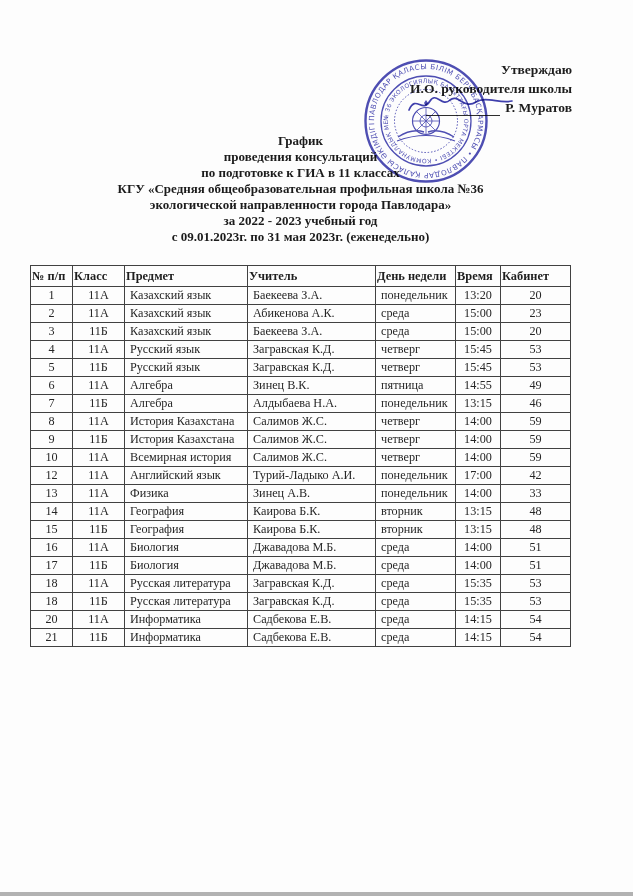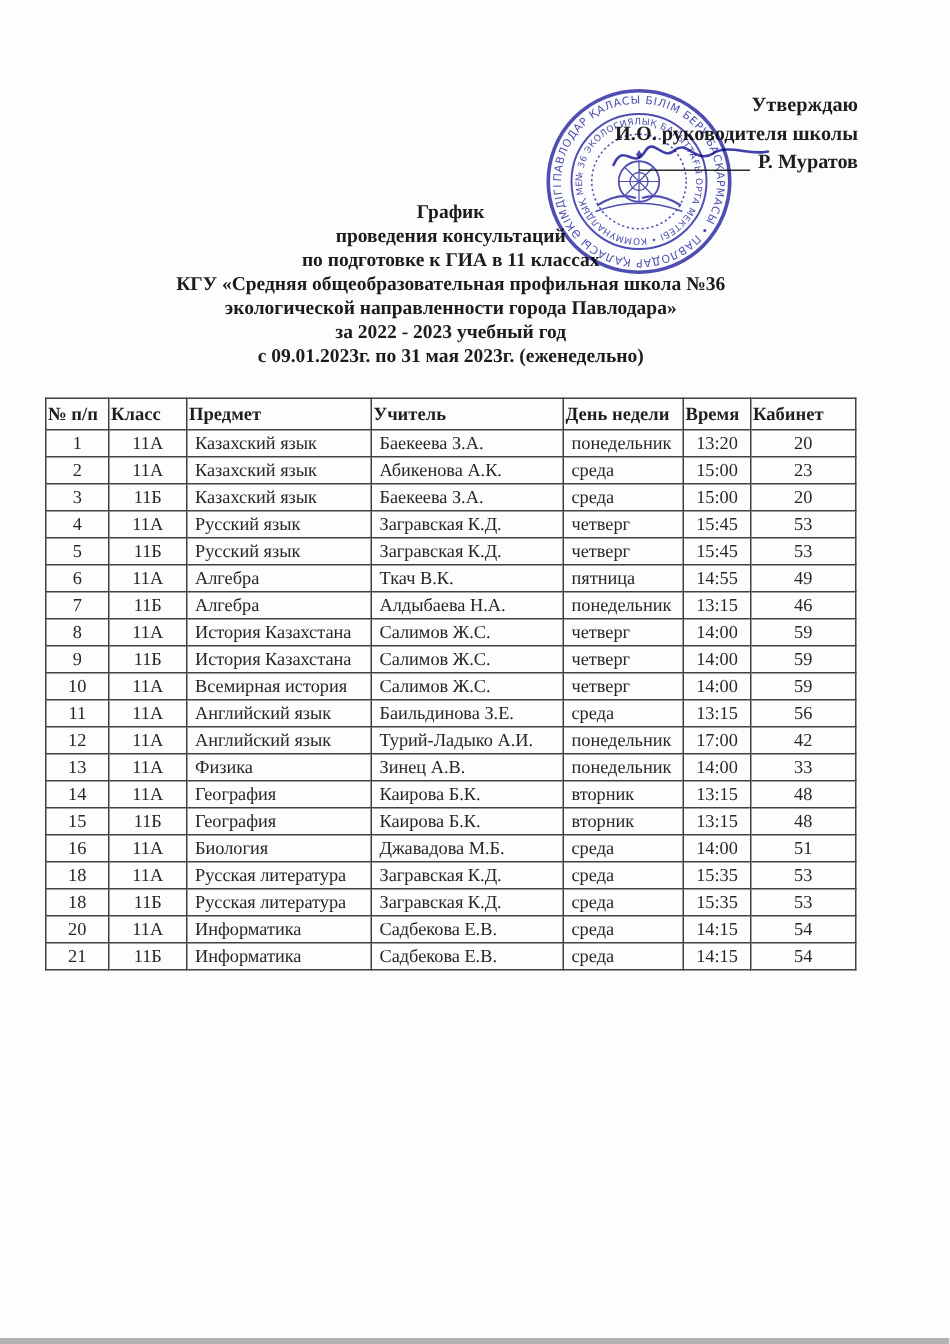--- a/index.html
+++ b/index.html
@@ -11,21 +11,21 @@
   }
   .page { position: absolute; inset: 0; background: #fdfdfd; border-radius: 13px; }
 
   
   .approval {
     position: absolute; top: 60px; right: 61px;
     text-align: right; font-weight: bold;
     font-size: 13.5px; line-height: 19px; color: #1d1d1d;
     z-index: 2;
   }
-  .sig-row { display: flex; justify-content: flex-end; align-items: flex-start; }
+  .sig-row { display: flex; justify-content: flex-end; align-items: center; }
   .sig-rule { width: 74px; height: 15px; border-bottom: 1.6px solid #2e2e2e; margin-right: 5px; }
 
   
   .stamp {
     position: absolute; left: 362px; top: 57px;
     mix-blend-mode: multiply; opacity: .92; z-index: 3;
   }
   .signature-svg {
     position: absolute; left: 406px; top: 88px;
     mix-blend-mode: multiply; z-index: 4;
@@ -173,21 +173,21 @@
           <td class="l">Русский язык</td>
           <td class="l">Загравская К.Д.</td>
           <td class="l">четверг</td>
           <td class="c">15:45</td>
           <td class="c">53</td>
         </tr>
         <tr>
           <td class="c">6</td>
           <td class="c">11А</td>
           <td class="l">Алгебра</td>
-          <td class="l">Ткач В.К.</td>
+          <td class="l">Зинец В.К.</td>
           <td class="l">пятница</td>
           <td class="c">14:55</td>
           <td class="c">49</td>
         </tr>
         <tr>
           <td class="c">7</td>
           <td class="c">11Б</td>
           <td class="l">Алгебра</td>
           <td class="l">Алдыбаева Н.А.</td>
           <td class="l">понедельник</td>
@@ -215,29 +215,20 @@
         <tr>
           <td class="c">10</td>
           <td class="c">11А</td>
           <td class="l">Всемирная история</td>
           <td class="l">Салимов Ж.С.</td>
           <td class="l">четверг</td>
           <td class="c">14:00</td>
           <td class="c">59</td>
         </tr>
         <tr>
-          <td class="c">11</td>
-          <td class="c">11А</td>
-          <td class="l">Английский язык</td>
-          <td class="l">Баильдинова З.Е.</td>
-          <td class="l">среда</td>
-          <td class="c">13:15</td>
-          <td class="c">56</td>
-        </tr>
-        <tr>
           <td class="c">12</td>
           <td class="c">11А</td>
           <td class="l">Английский язык</td>
           <td class="l">Турий-Ладыко А.И.</td>
           <td class="l">понедельник</td>
           <td class="c">17:00</td>
           <td class="c">42</td>
         </tr>
         <tr>
           <td class="c">13</td>
@@ -269,20 +260,29 @@
         <tr>
           <td class="c">16</td>
           <td class="c">11А</td>
           <td class="l">Биология</td>
           <td class="l">Джавадова М.Б.</td>
           <td class="l">среда</td>
           <td class="c">14:00</td>
           <td class="c">51</td>
         </tr>
         <tr>
+          <td class="c">17</td>
+          <td class="c">11Б</td>
+          <td class="l">Биология</td>
+          <td class="l">Джавадова М.Б.</td>
+          <td class="l">среда</td>
+          <td class="c">14:00</td>
+          <td class="c">51</td>
+        </tr>
+        <tr>
           <td class="c">18</td>
           <td class="c">11А</td>
           <td class="l">Русская литература</td>
           <td class="l">Загравская К.Д.</td>
           <td class="l">среда</td>
           <td class="c">15:35</td>
           <td class="c">53</td>
         </tr>
         <tr>
           <td class="c">18</td>

